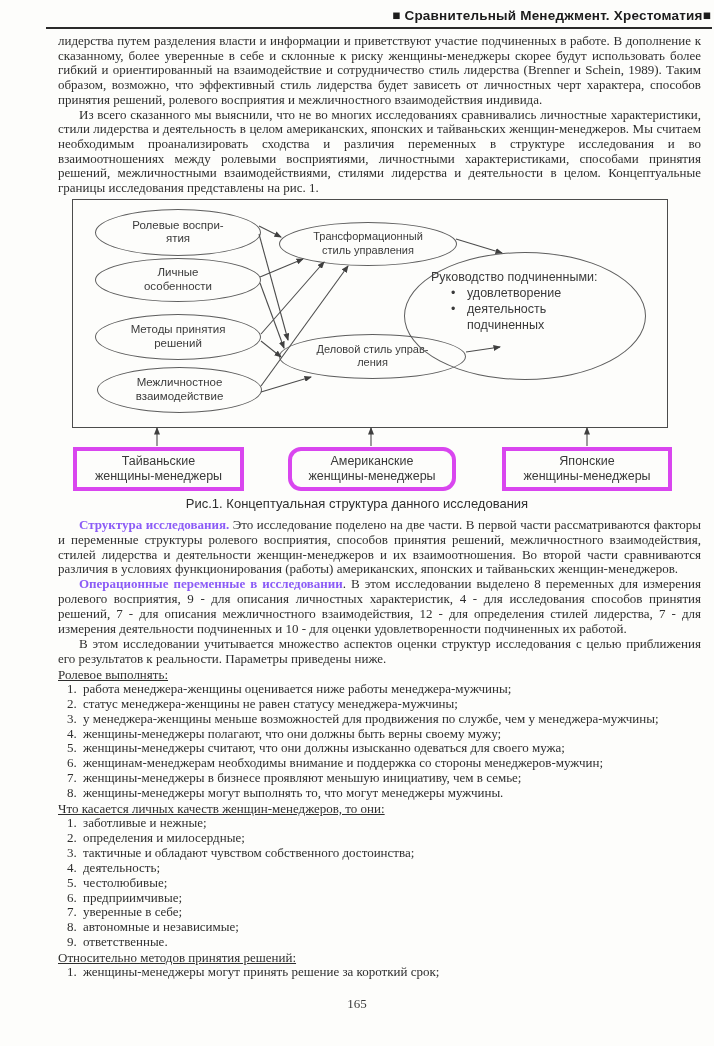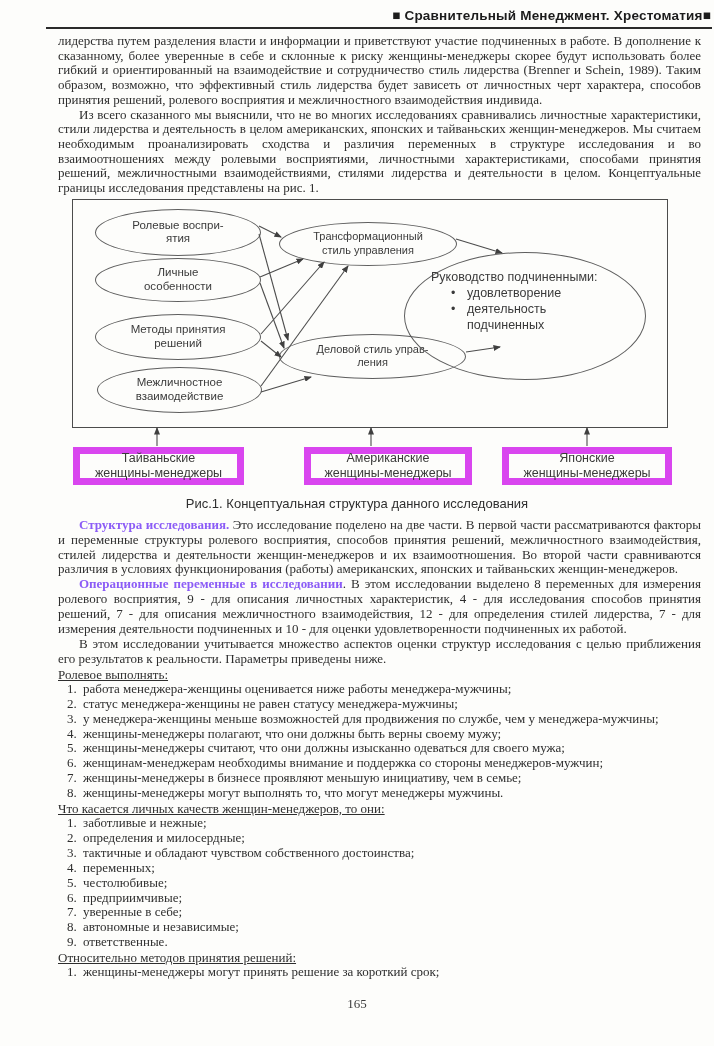--- a/index.html
+++ b/index.html
@@ -25,23 +25,23 @@
   .o-pers{left:95px;top:62px;width:166px;height:44px;}
   .o-dec{left:95px;top:118px;width:166px;height:46px;}
   .o-int{left:97px;top:171px;width:165px;height:46px;}
   .o-trans{left:279px;top:26px;width:178px;height:44px;font-size:11px;}
   .o-biz{left:279px;top:138px;width:187px;height:45px;font-size:11px;}
   .o-big{left:404px;top:56px;width:242px;height:128px;}
   .lead{position:absolute;left:431px;top:73px;width:200px;font:12.5px/16px "Liberation Sans",sans-serif;color:#3a3a3a;text-align:left;}
   .bl{display:flex;margin-left:20px;}
   .bl .dot{width:16px;flex:0 0 16px;}
   .pre{white-space:pre-line;}
-  .rbox{position:absolute;top:251px;height:38px;border:7px solid #d946ef;display:flex;align-items:center;justify-content:center;text-align:center;font:12.5px/15px "Liberation Sans",sans-serif;color:#3a3a3a;white-space:pre-line;box-sizing:border-box;}
+  .rbox{position:absolute;top:251px;height:44px;border:4px solid #d946ef;display:flex;align-items:center;justify-content:center;text-align:center;font:12.5px/15px "Liberation Sans",sans-serif;color:#3a3a3a;white-space:pre-line;box-sizing:border-box;}
   .b1{left:73px;width:171px;}
-  .b2{left:304px;width:168px;}
+  .b2{left:288px;width:168px;border-radius:13px;}
   .b3{left:502px;width:170px;}
   .fig svg{position:absolute;left:0;top:0;z-index:5;pointer-events:none;}
   .caption{text-align:center;font:13px/16px "Liberation Sans",sans-serif;color:#2f2f2f;margin-top:2px;}
   .pagenum{text-align:center;font:13px/15px "Liberation Serif",serif;color:#3d3d3d;margin-top:16px;}
 </style>
 </head>
 <body>
 
 <div class="page">
 
@@ -130,21 +130,21 @@
       <li>женщинам-менеджерам необходимы внимание и поддержка со стороны менеджеров-мужчин;</li>
       <li>женщины-менеджеры в бизнесе проявляют меньшую инициативу, чем в семье;</li>
       <li>женщины-менеджеры могут выполнять то, что могут менеджеры мужчины.</li>
     </ol>
 
     <p class="uhead">Что касается личных качеств женщин-менеджеров, то они:</p>
     <ol class="lst">
       <li>заботливые и нежные;</li>
       <li>определения и милосердные;</li>
       <li>тактичные и обладают чувством собственного достоинства;</li>
-      <li>переменных;</li>
+      <li>деятельность;</li>
       <li>честолюбивые;</li>
       <li>предприимчивые;</li>
       <li>уверенные в себе;</li>
       <li>автономные и независимые;</li>
       <li>ответственные.</li>
     </ol>
 
     <p class="uhead">Относительно методов принятия решений:</p>
     <ol class="lst">
       <li>женщины-менеджеры могут принять решение за короткий срок;</li>

